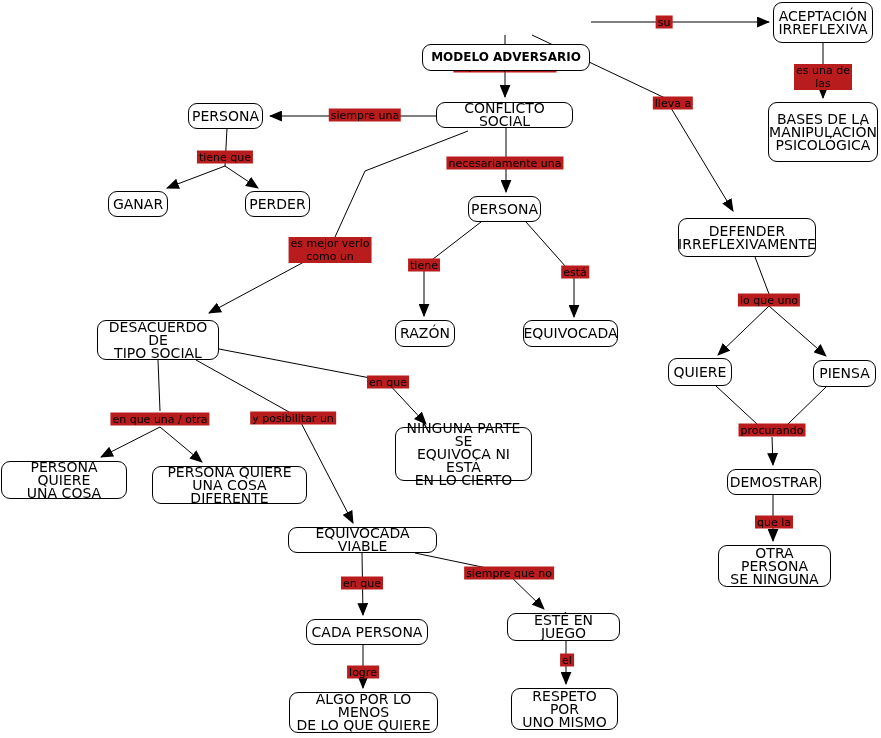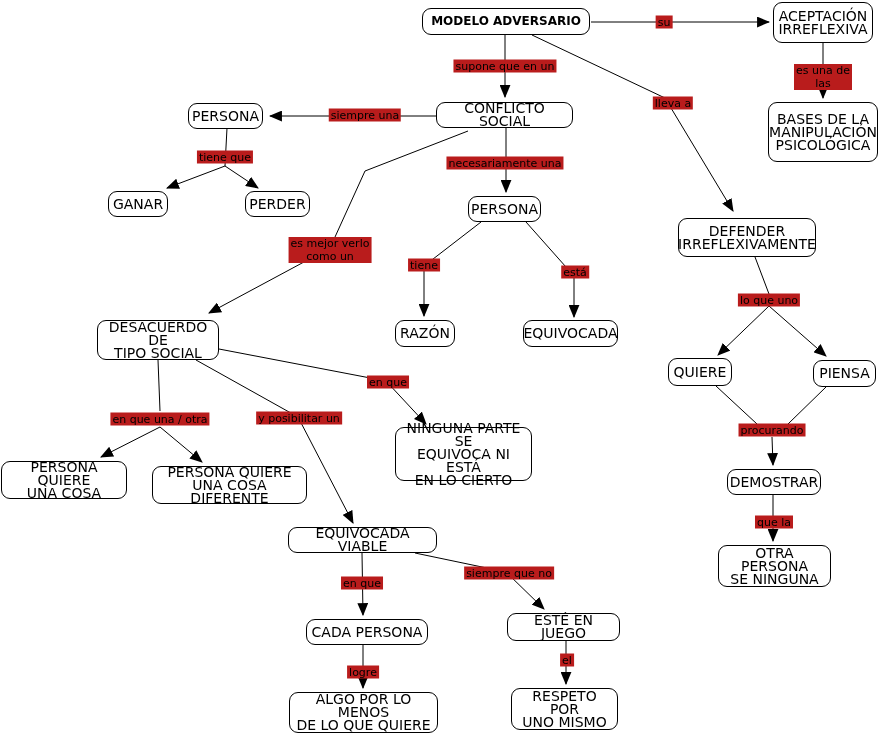--- a/index.html
+++ b/index.html
@@ -46,20 +46,21 @@
     text-align: center;
     font-size: 14px;
     line-height: 13px;
     white-space: pre-line;
     padding: 2px 4px;
     color: #000000;
   }
   .node.bold {
     font-weight: bold;
     font-size: 12px;
+    margin-top: 36px;
   }
 </style>
 </head>
 <body>
 
 <div class="canvas">
 
   <svg class="edges" width="881" height="738" viewBox="0 0 881 738">
     <defs>
       <marker id="arrow" viewBox="0 0 12 10" refX="11" refY="5" markerWidth="13" markerHeight="11" markerUnits="userSpaceOnUse" orient="auto">
@@ -106,21 +107,21 @@
   <span class="edge-label" style="left:225px;top:157px">tiene que</span>
   <span class="edge-label" style="left:505px;top:163px">necesariamente una</span>
   <span class="edge-label" style="left:330px;top:250px">es mejor verlo
 como un</span>
   <span class="edge-label" style="left:424px;top:265px">tiene</span>
   <span class="edge-label" style="left:575px;top:272px">está</span>
   <span class="edge-label" style="left:769px;top:300px">lo que uno</span>
   <span class="edge-label" style="left:772px;top:430px">procurando</span>
   <span class="edge-label" style="left:774px;top:522px">que la</span>
   <span class="edge-label" style="left:160px;top:419px">en que una / otra</span>
-  <span class="edge-label" style="left:299px;top:418px">y posibilitar un</span>
+  <span class="edge-label" style="left:293px;top:418px">y posibilitar un</span>
   <span class="edge-label" style="left:388px;top:382px">en que</span>
   <span class="edge-label" style="left:362px;top:583px">en que</span>
   <span class="edge-label" style="left:509px;top:573px">siempre que no</span>
   <span class="edge-label" style="left:363px;top:672px">logre</span>
   <span class="edge-label" style="left:567px;top:660px">el</span>
 
   <div class="node bold" style="left:422px;top:8px;width:168px;height:27px">MODELO ADVERSARIO</div>
   <div class="node" style="left:773px;top:2px;width:100px;height:41px">ACEPTACIÓN
 IRREFLEXIVA</div>
   <div class="node" style="left:768px;top:102px;width:110px;height:60px">BASES DE LA

